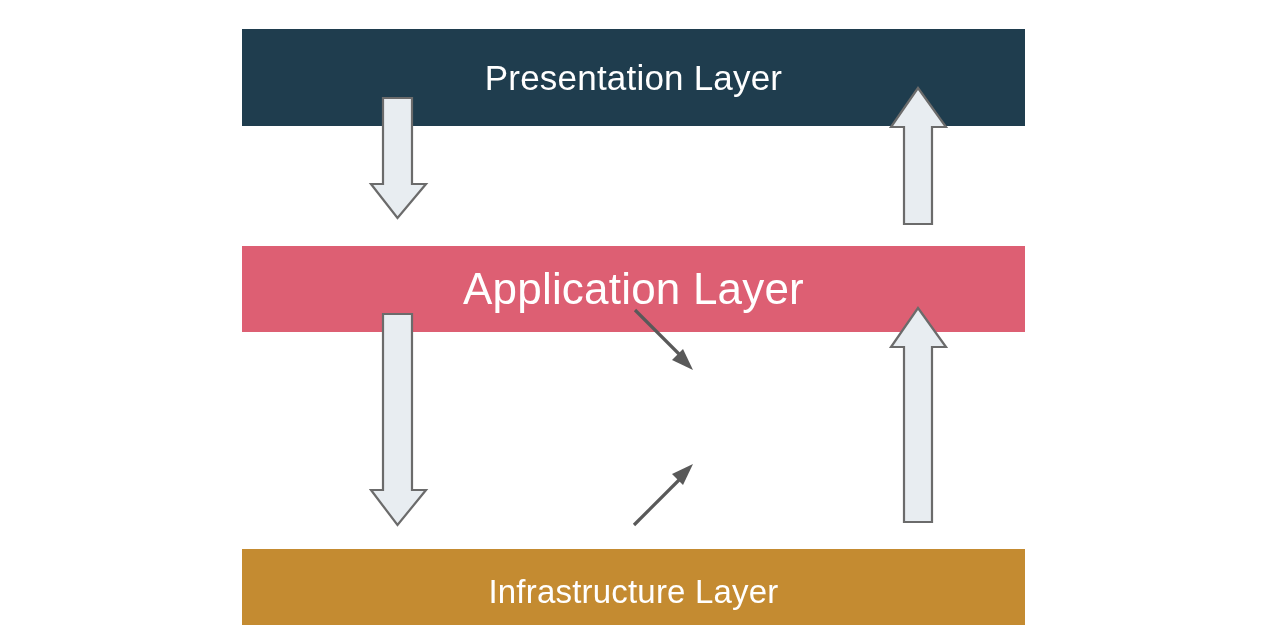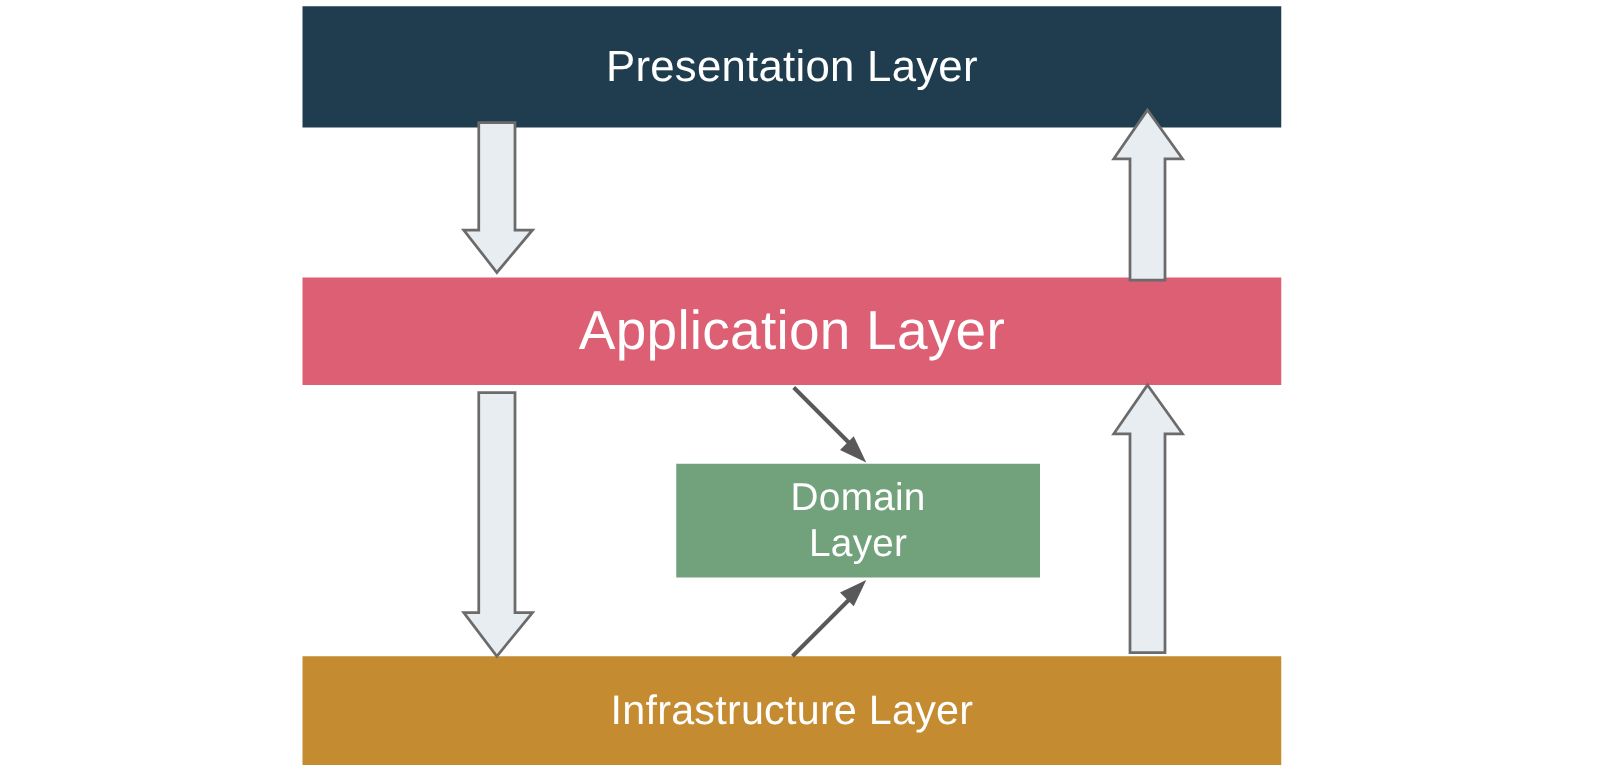--- a/index.html
+++ b/index.html
@@ -24,20 +24,21 @@
     box-sizing: border-box;
     display: flex;
     align-items: center;
     justify-content: center;
     text-align: center;
     color: #ffffff;
     font-weight: 400;
     line-height: 1.18;
     letter-spacing: 0.2px;
     user-select: none;
+    margin-top: 24px;
   }
   .layer-label {
     display: block;
     white-space: pre-line;
   }
   #presentation-layer {
     left: 242px;
     top: 5px;
     width: 783px;
     height: 97px;
@@ -88,24 +89,20 @@
 <div id="diagram-canvas" style="background: rgb(255, 255, 255);">
 
   <div class="layer-box" id="presentation-layer" style="background: rgb(31, 61, 78); color: rgb(255, 255, 255);">
     <span class="layer-label">Presentation Layer</span>
   </div>
 
   <div class="layer-box" id="application-layer" style="background: rgb(221, 95, 115); color: rgb(255, 255, 255);">
     <span class="layer-label">Application Layer</span>
   </div>
 
-  <div class="layer-box" id="domain-layer" style="background: rgb(114, 162, 124); color: rgb(255, 255, 255);">
-    <span class="layer-label">Domain
-Layer</span>
-  </div>
 
   <div class="layer-box" id="infrastructure-layer" style="background: rgb(196, 139, 49); color: rgb(255, 255, 255);">
     <span class="layer-label">Infrastructure Layer</span>
   </div>
 
   <svg class="arrow-svg" style="left:365px; top:96px;" width="70" height="130" viewBox="0 0 70 130">
     <polygon class="block-arrow-shape" points="18,2 47,2 47,88 61,88 32.5,122 6,88 18,88" fill="#E8EDF1" stroke="#6B6B6B"></polygon>
   </svg>
 
   <svg class="arrow-svg" style="left:885px; top:85px;" width="70" height="142" viewBox="0 0 70 142">

